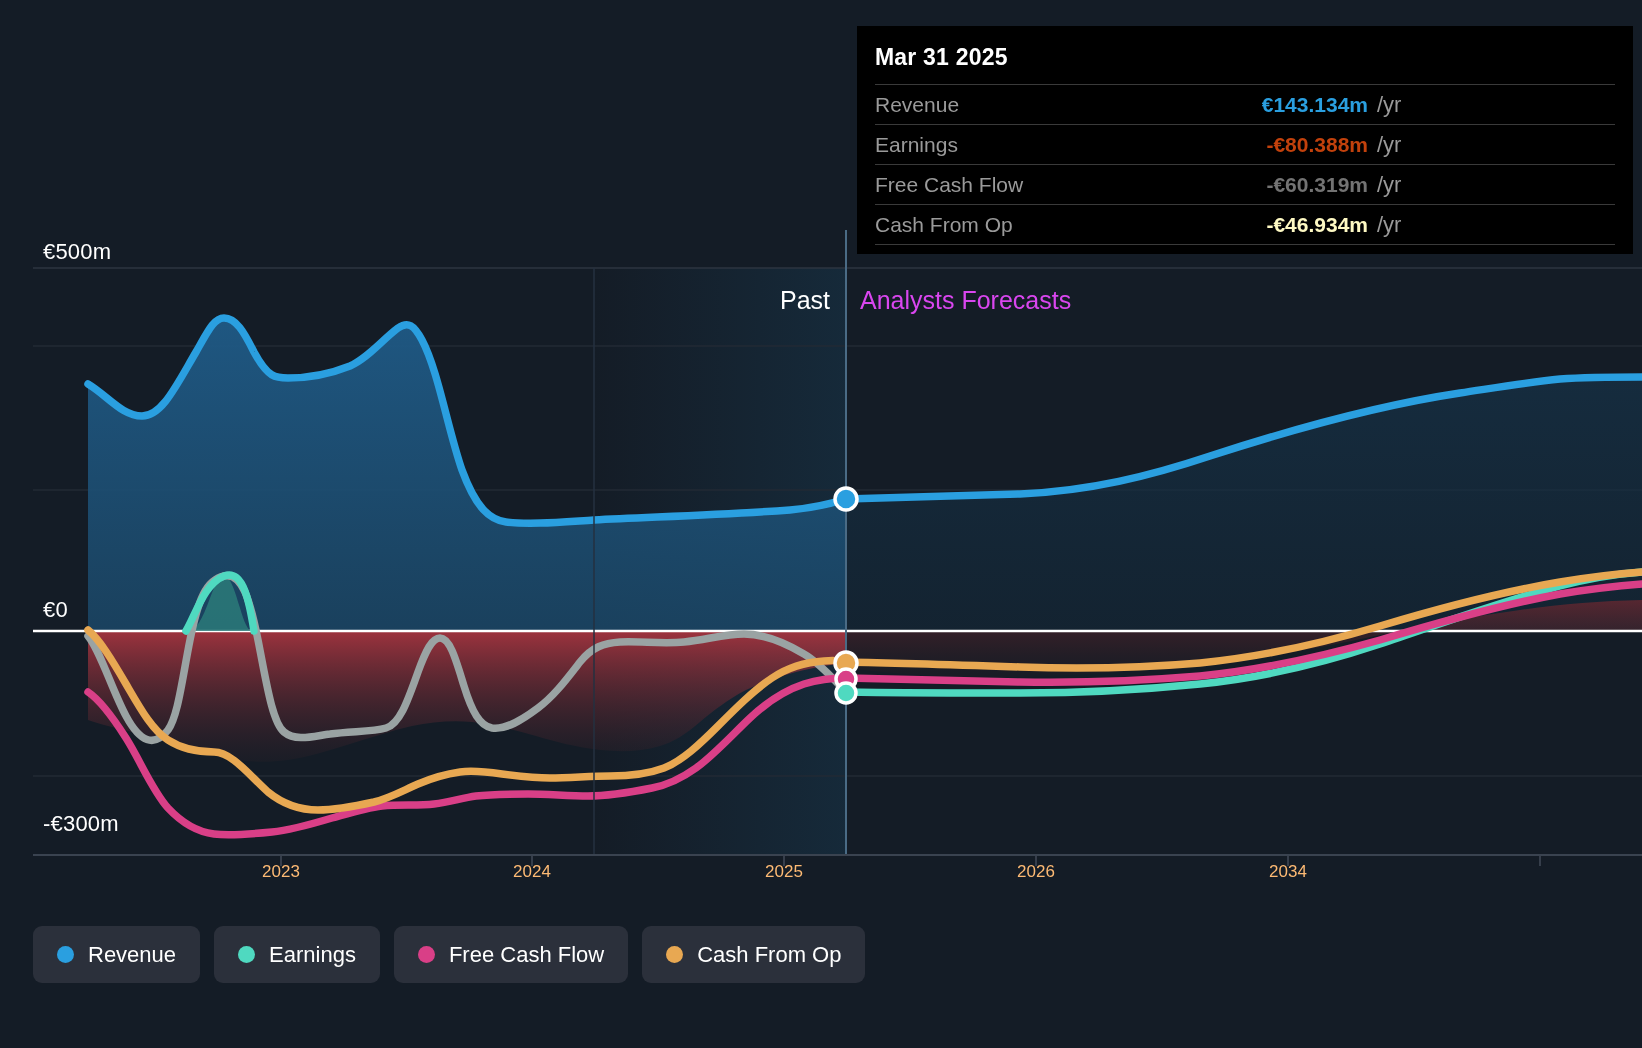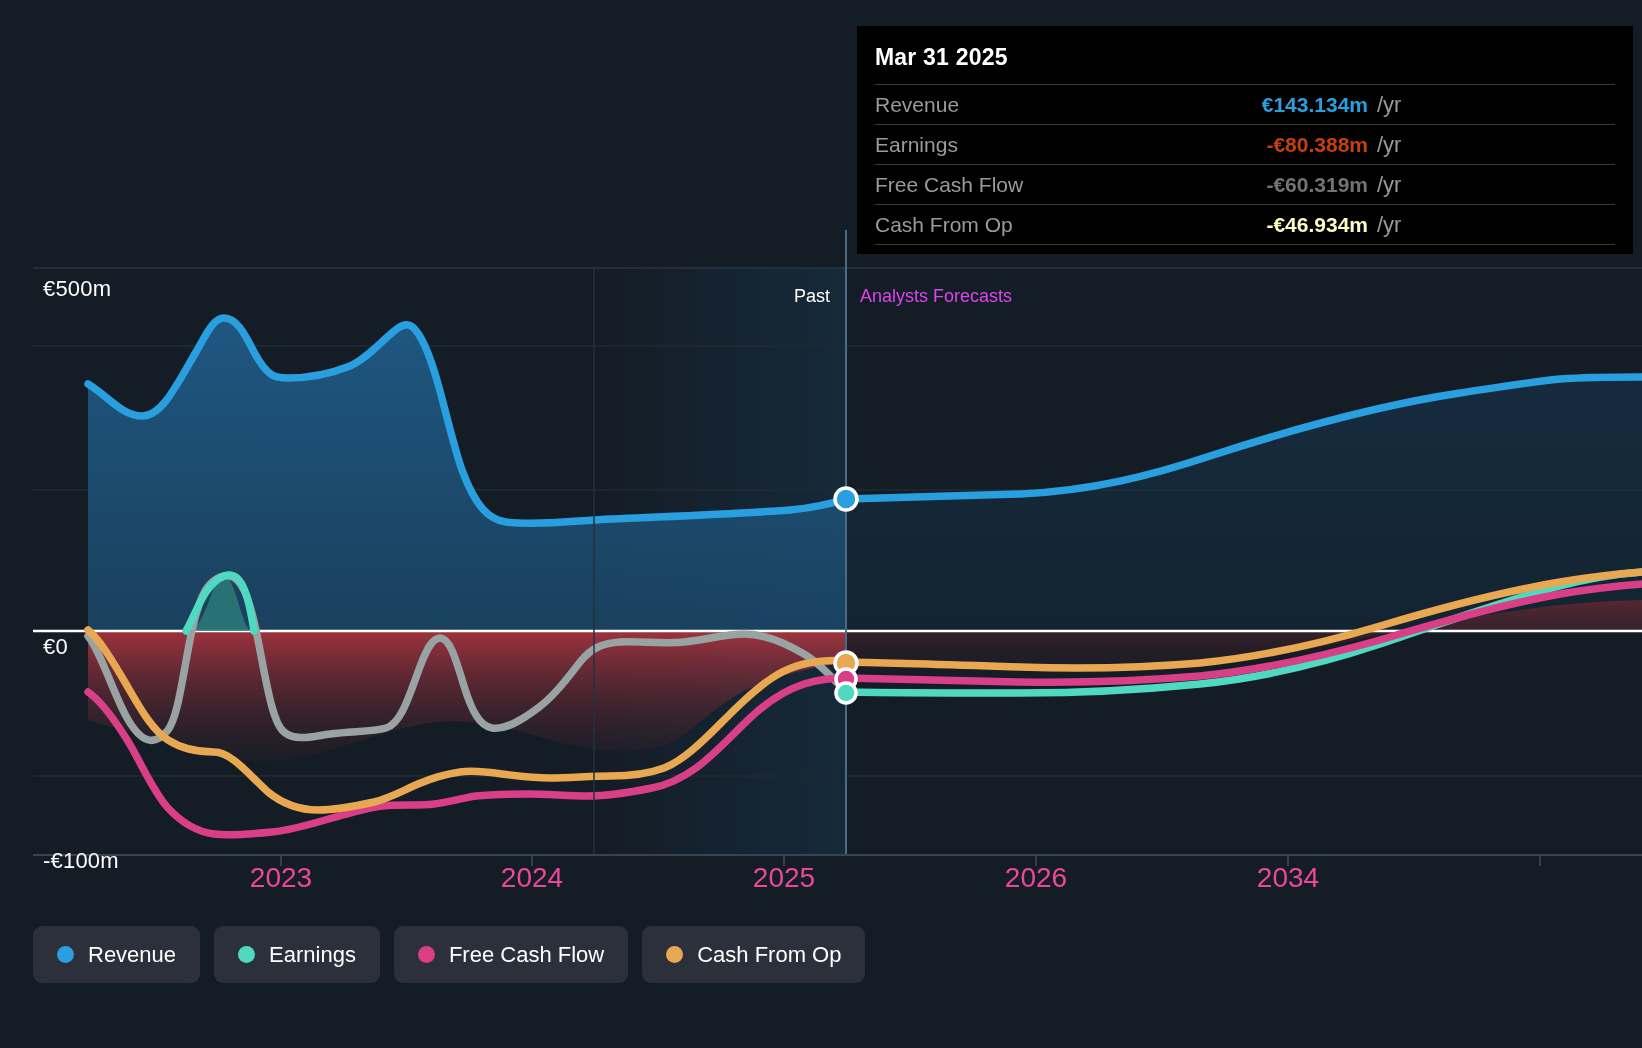--- a/index.html
+++ b/index.html
@@ -30,39 +30,38 @@
   }
   #plot svg { display: block; }
 
   
   .ylabel {
     position: absolute;
     color: #ffffff;
     font-size: 22px;
     letter-spacing: .2px;
     white-space: nowrap;
-    margin-top: 37px;
   }
   #ylab-500 { left: 43px; top: 239px; }
   #ylab-0   { left: 43px; top: 597px; }
   #ylab-300 { left: 43px; top: 811px; }
 
   .xlabel {
     position: absolute;
     top: 862px;
-    color: #ec4899;
-    font-size: 28px;
+    color: #fdba74;
+    font-size: 17px;
     transform: translateX(-50%);
     white-space: nowrap;
   }
 
   
   .zone-label {
     position: absolute;
-    font-size: 18px;
+    font-size: 25px;
     white-space: nowrap;
   }
   #lbl-past {
     right: 812px;
     top: 286px;
     color: #ffffff;
   }
   #lbl-forecast {
     left: 860px;
     top: 286px;
@@ -310,21 +309,21 @@
         <line x1="784" y1="855" x2="784" y2="866"></line>
         <line x1="1036" y1="855" x2="1036" y2="866"></line>
         <line x1="1288" y1="855" x2="1288" y2="866"></line>
         <line x1="1540" y1="855" x2="1540" y2="866"></line>
       </g>
     </svg>
   </div>
 
   <div class="ylabel" id="ylab-500">€500m</div>
   <div class="ylabel" id="ylab-0">€0</div>
-  <div class="ylabel" id="ylab-300">-€100m</div>
+  <div class="ylabel" id="ylab-300">-€300m</div>
 
   <div class="xlabel" style="left:281px">2023</div>
   <div class="xlabel" style="left:532px">2024</div>
   <div class="xlabel" style="left:784px">2025</div>
   <div class="xlabel" style="left:1036px">2026</div>
   <div class="xlabel" style="left:1288px">2034</div>
 
   <div class="zone-label" id="lbl-past">Past</div>
   <div class="zone-label" id="lbl-forecast">Analysts Forecasts</div>
 

